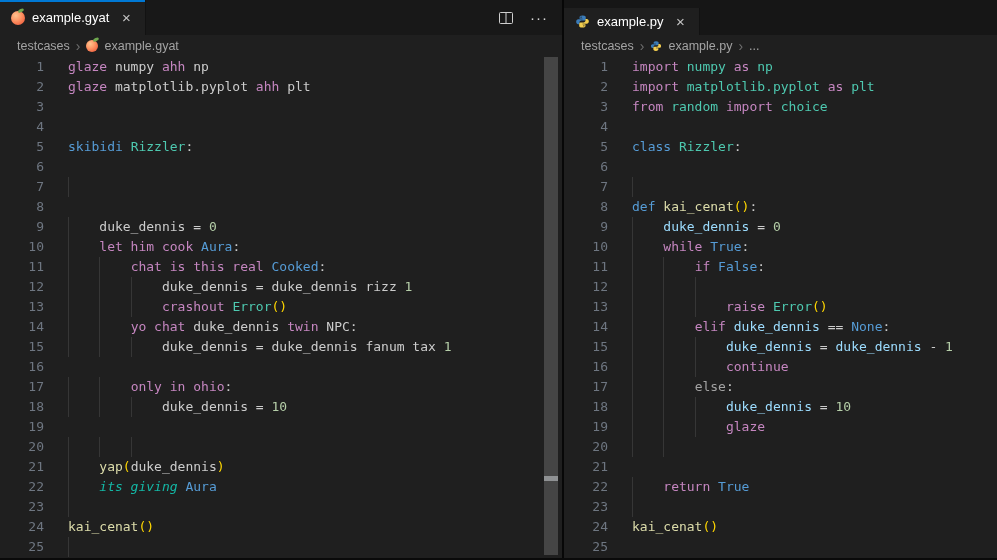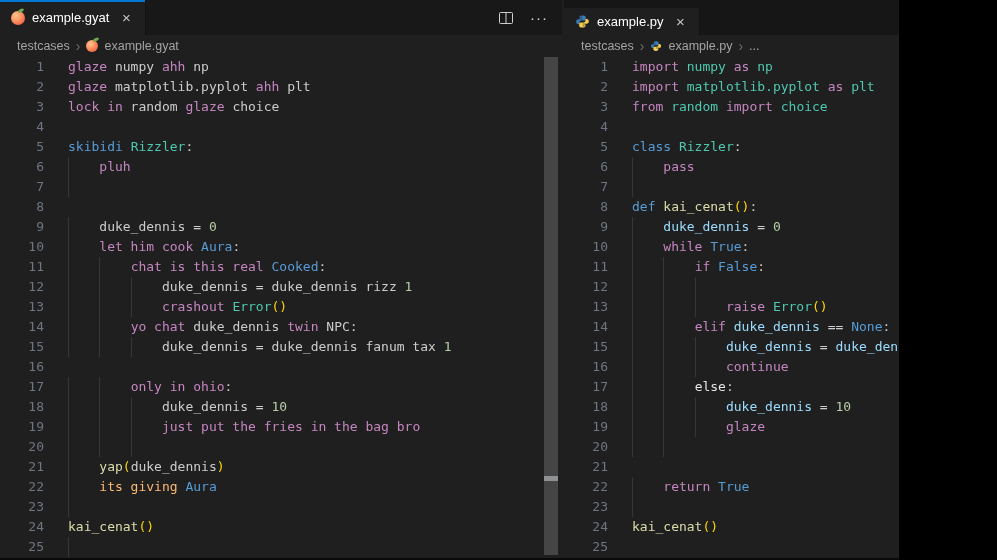--- a/index.html
+++ b/index.html
@@ -1,17 +1,17 @@
 <!DOCTYPE html>
 <html><head>
 <meta charset="utf-8">
 <style>
   html,body{margin:0;padding:0;background:#000;}
-  .workbench{position:relative;width:899px;height:560px;background:#1f1f1f;overflow:hidden;
-    display:flex;font-family:"Liberation Sans",sans-serif;align-items:flex-end;}
+  .workbench{position:relative;width:997px;height:560px;background:#1f1f1f;overflow:hidden;
+    display:flex;font-family:"Liberation Sans",sans-serif;}
   .group{position:relative;height:100%;background:#1f1f1f;overflow:hidden;}
   .group-left{width:562px;flex:none;}
   .group-divider{width:2px;flex:none;background:#070707;}
   .group-right{flex:1;}
 
   
   .tabbar{display:flex;align-items:stretch;height:35px;background:#181818;}
   .group-right .tabbar{height:27px;padding-top:8px;background:#161616;}
   .tab{display:inline-flex;align-items:center;gap:7px;padding:0 11px;background:#1f1f1f;
     border-right:1px solid #121212;position:relative;cursor:pointer;max-width:220px;}
@@ -79,40 +79,40 @@
       <span class="crumb">testcases</span>
       <span class="crumb-sep">›</span>
       <span class="peach sm"></span>
       <span class="crumb">example.gyat</span>
     </div>
 
     <div class="editor">
       <div class="code-lines">
           <div class="line"><span class="ln">1</span><span class="code"><span style="color: rgb(197, 134, 192);">glaze</span><span style="color: rgb(204, 204, 204);"> numpy </span><span style="color: rgb(197, 134, 192);">ahh</span><span style="color: rgb(204, 204, 204);"> np</span></span></div>
           <div class="line"><span class="ln">2</span><span class="code"><span style="color: rgb(197, 134, 192);">glaze</span><span style="color: rgb(204, 204, 204);"> matplotlib.pyplot </span><span style="color: rgb(197, 134, 192);">ahh</span><span style="color: rgb(204, 204, 204);"> plt</span></span></div>
-          <div class="line"><span class="ln">3</span><span class="code"><span style="color: rgb(197, 134, 192);">lock in</span><span style="color: rgb(204, 204, 204);"> random </span><span style="color: rgb(197, 134, 192);">glaze</span><span style="color: rgb(204, 204, 204);"> choice</span></span></div>
+          <div class="line"><span class="ln">3</span></div>
           <div class="line"><span class="ln">4</span><span class="code"></span></div>
           <div class="line"><span class="ln">5</span><span class="code"><span style="color: rgb(86, 156, 214);">skibidi</span><span style="color: rgb(204, 204, 204);"> </span><span style="color: rgb(78, 201, 176);">Rizzler</span><span style="color: rgb(204, 204, 204);">:</span></span></div>
-          <div class="line"><span class="ln">6</span><span class="code"><i class="guide" style="left: 0ch;"></i><span style="color: rgb(204, 204, 204);">    </span><span style="color: rgb(197, 134, 192);">pluh</span></span></div>
+          <div class="line"><span class="ln">6</span></div>
           <div class="line"><span class="ln">7</span><span class="code"><i class="guide" style="left: 0ch;"></i></span></div>
           <div class="line"><span class="ln">8</span></div>
           <div class="line"><span class="ln">9</span><span class="code"><i class="guide" style="left: 0ch;"></i><span style="color: rgb(204, 204, 204);">    duke_dennis = </span><span style="color: rgb(181, 206, 168);">0</span></span></div>
           <div class="line"><span class="ln">10</span><span class="code"><i class="guide" style="left: 0ch;"></i><span style="color: rgb(204, 204, 204);">    </span><span style="color: rgb(197, 134, 192);">let him cook</span><span style="color: rgb(204, 204, 204);"> </span><span style="color: rgb(86, 156, 214);">Aura</span><span style="color: rgb(204, 204, 204);">:</span></span></div>
           <div class="line"><span class="ln">11</span><span class="code"><i class="guide" style="left: 0ch;"></i><i class="guide" style="left: 4ch;"></i><span style="color: rgb(204, 204, 204);">        </span><span style="color: rgb(197, 134, 192);">chat is this real</span><span style="color: rgb(204, 204, 204);"> </span><span style="color: rgb(86, 156, 214);">Cooked</span><span style="color: rgb(204, 204, 204);">:</span></span></div>
           <div class="line"><span class="ln">12</span><span class="code"><i class="guide" style="left: 0ch;"></i><i class="guide" style="left: 4ch;"></i><i class="guide" style="left: 8ch;"></i><span style="color: rgb(204, 204, 204);">            duke_dennis = duke_dennis rizz </span><span style="color: rgb(181, 206, 168);">1</span></span></div>
           <div class="line"><span class="ln">13</span><span class="code"><i class="guide" style="left: 0ch;"></i><i class="guide" style="left: 4ch;"></i><i class="guide" style="left: 8ch;"></i><span style="color: rgb(204, 204, 204);">            </span><span style="color: rgb(197, 134, 192);">crashout</span><span style="color: rgb(204, 204, 204);"> </span><span style="color: rgb(78, 201, 176);">Error</span><span style="color: rgb(255, 215, 0);">()</span></span></div>
           <div class="line"><span class="ln">14</span><span class="code"><i class="guide" style="left: 0ch;"></i><i class="guide" style="left: 4ch;"></i><span style="color: rgb(204, 204, 204);">        </span><span style="color: rgb(197, 134, 192);">yo chat</span><span style="color: rgb(204, 204, 204);"> duke_dennis </span><span style="color: rgb(197, 134, 192);">twin</span><span style="color: rgb(204, 204, 204);"> NPC:</span></span></div>
           <div class="line"><span class="ln">15</span><span class="code"><i class="guide" style="left: 0ch;"></i><i class="guide" style="left: 4ch;"></i><i class="guide" style="left: 8ch;"></i><span style="color: rgb(204, 204, 204);">            duke_dennis = duke_dennis fanum tax </span><span style="color: rgb(181, 206, 168);">1</span></span></div>
           <div class="line"><span class="ln">16</span></div>
           <div class="line"><span class="ln">17</span><span class="code"><i class="guide" style="left: 0ch;"></i><i class="guide" style="left: 4ch;"></i><span style="color: rgb(204, 204, 204);">        </span><span style="color: rgb(197, 134, 192);">only in ohio</span><span style="color: rgb(204, 204, 204);">:</span></span></div>
           <div class="line"><span class="ln">18</span><span class="code"><i class="guide" style="left: 0ch;"></i><i class="guide" style="left: 4ch;"></i><i class="guide" style="left: 8ch;"></i><span style="color: rgb(204, 204, 204);">            duke_dennis = </span><span style="color: rgb(181, 206, 168);">10</span></span></div>
-          <div class="line"><span class="ln">19</span><span class="code"><i class="guide" style="left: 0ch;"></i><i class="guide" style="left: 4ch;"></i><i class="guide" style="left: 8ch;"></i><span style="color: rgb(204, 204, 204);">            </span><span style="color: rgb(197, 134, 192);">just put the fries in the bag bro</span></span></div>
+          <div class="line"><span class="ln">19</span></div>
           <div class="line"><span class="ln">20</span><span class="code"><i class="guide" style="left: 0ch;"></i><i class="guide" style="left: 4ch;"></i><i class="guide" style="left: 8ch;"></i></span></div>
           <div class="line"><span class="ln">21</span><span class="code"><i class="guide" style="left: 0ch;"></i><span style="color: rgb(204, 204, 204);">    </span><span style="color: rgb(220, 220, 170);">yap</span><span style="color: rgb(255, 215, 0);">(</span><span style="color: rgb(204, 204, 204);">duke_dennis</span><span style="color: rgb(255, 215, 0);">)</span></span></div>
-          <div class="line"><span class="ln">22</span><span class="code"><i class="guide" style="left: 0ch;"></i><span style="color: rgb(204, 204, 204);">    </span><span style="color: #fdba74;">its giving</span><span style="color: rgb(204, 204, 204);"> </span><span style="color: rgb(86, 156, 214);">Aura</span></span></div>
+          <div class="line"><span class="ln">22</span><span class="code"><i class="guide" style="left: 0ch;"></i><span style="color: rgb(204, 204, 204);">    </span><span style="color: #14b8a6; font-style: italic;">its giving</span><span style="color: rgb(204, 204, 204);"> </span><span style="color: rgb(86, 156, 214);">Aura</span></span></div>
           <div class="line"><span class="ln">23</span><span class="code"><i class="guide" style="left: 0ch;"></i></span></div>
           <div class="line"><span class="ln">24</span><span class="code"><span style="color: rgb(220, 220, 170);">kai_cenat</span><span style="color: rgb(255, 215, 0);">()</span></span></div>
           <div class="line"><span class="ln">25</span><span class="code"><i class="guide" style="left: 0ch;"></i></span></div>
         </div>
     </div>
 
     <div class="vscroll">
       <div class="vscroll-marker"></div>
     </div>
   </section>
@@ -147,32 +147,32 @@
       <span class="crumb">...</span>
     </div>
 
     <div class="editor">
       <div class="code-lines">
           <div class="line"><span class="ln">1</span><span class="code"><span style="color: rgb(197, 134, 192);">import</span><span style="color: rgb(204, 204, 204);"> </span><span style="color: rgb(78, 201, 176);">numpy</span><span style="color: rgb(204, 204, 204);"> </span><span style="color: rgb(197, 134, 192);">as</span><span style="color: rgb(204, 204, 204);"> </span><span style="color: rgb(78, 201, 176);">np</span></span></div>
           <div class="line"><span class="ln">2</span><span class="code"><span style="color: rgb(197, 134, 192);">import</span><span style="color: rgb(204, 204, 204);"> </span><span style="color: rgb(78, 201, 176);">matplotlib.pyplot</span><span style="color: rgb(204, 204, 204);"> </span><span style="color: rgb(197, 134, 192);">as</span><span style="color: rgb(204, 204, 204);"> </span><span style="color: rgb(78, 201, 176);">plt</span></span></div>
           <div class="line"><span class="ln">3</span><span class="code"><span style="color: rgb(197, 134, 192);">from</span><span style="color: rgb(204, 204, 204);"> </span><span style="color: rgb(78, 201, 176);">random</span><span style="color: rgb(204, 204, 204);"> </span><span style="color: rgb(197, 134, 192);">import</span><span style="color: rgb(204, 204, 204);"> </span><span style="color: rgb(78, 201, 176);">choice</span></span></div>
           <div class="line"><span class="ln">4</span><span class="code"></span></div>
           <div class="line"><span class="ln">5</span><span class="code"><span style="color: rgb(86, 156, 214);">class</span><span style="color: rgb(204, 204, 204);"> </span><span style="color: rgb(78, 201, 176);">Rizzler</span><span style="color: rgb(204, 204, 204);">:</span></span></div>
-          <div class="line"><span class="ln">6</span><span class="code"><i class="guide" style="left: 0ch;"></i><span style="color: rgb(204, 204, 204);">    </span><span style="color: rgb(197, 134, 192);">pass</span></span></div>
+          <div class="line"><span class="ln">6</span></div>
           <div class="line"><span class="ln">7</span><span class="code"><i class="guide" style="left: 0ch;"></i></span></div>
           <div class="line"><span class="ln">8</span><span class="code"><span style="color: rgb(86, 156, 214);">def</span><span style="color: rgb(204, 204, 204);"> </span><span style="color: rgb(220, 220, 170);">kai_cenat</span><span style="color: rgb(255, 215, 0);">()</span><span style="color: rgb(204, 204, 204);">:</span></span></div>
           <div class="line"><span class="ln">9</span><span class="code"><i class="guide" style="left: 0ch;"></i><span style="color: rgb(204, 204, 204);">    </span><span style="color: rgb(156, 220, 254);">duke_dennis</span><span style="color: rgb(204, 204, 204);"> = </span><span style="color: rgb(181, 206, 168);">0</span></span></div>
           <div class="line"><span class="ln">10</span><span class="code"><i class="guide" style="left: 0ch;"></i><span style="color: rgb(204, 204, 204);">    </span><span style="color: rgb(197, 134, 192);">while</span><span style="color: rgb(204, 204, 204);"> </span><span style="color: rgb(86, 156, 214);">True</span><span style="color: rgb(204, 204, 204);">:</span></span></div>
           <div class="line"><span class="ln">11</span><span class="code"><i class="guide" style="left: 0ch;"></i><i class="guide" style="left: 4ch;"></i><span style="color: rgb(204, 204, 204);">        </span><span style="color: rgb(197, 134, 192);">if</span><span style="color: rgb(204, 204, 204);"> </span><span style="color: rgb(86, 156, 214);">False</span><span style="color: rgb(204, 204, 204);">:</span></span></div>
           <div class="line"><span class="ln">12</span><span class="code"><i class="guide" style="left: 0ch;"></i><i class="guide" style="left: 4ch;"></i><i class="guide" style="left: 8ch;"></i></span></div>
           <div class="line"><span class="ln">13</span><span class="code"><i class="guide" style="left: 0ch;"></i><i class="guide" style="left: 4ch;"></i><i class="guide" style="left: 8ch;"></i><span style="color: rgb(204, 204, 204);">            </span><span style="color: rgb(197, 134, 192);">raise</span><span style="color: rgb(204, 204, 204);"> </span><span style="color: rgb(78, 201, 176);">Error</span><span style="color: rgb(255, 215, 0);">()</span></span></div>
           <div class="line"><span class="ln">14</span><span class="code"><i class="guide" style="left: 0ch;"></i><i class="guide" style="left: 4ch;"></i><span style="color: rgb(204, 204, 204);">        </span><span style="color: rgb(197, 134, 192);">elif</span><span style="color: rgb(204, 204, 204);"> </span><span style="color: rgb(156, 220, 254);">duke_dennis</span><span style="color: rgb(204, 204, 204);"> == </span><span style="color: rgb(86, 156, 214);">None</span><span style="color: rgb(204, 204, 204);">:</span></span></div>
           <div class="line"><span class="ln">15</span><span class="code"><i class="guide" style="left: 0ch;"></i><i class="guide" style="left: 4ch;"></i><i class="guide" style="left: 8ch;"></i><span style="color: rgb(204, 204, 204);">            </span><span style="color: rgb(156, 220, 254);">duke_dennis</span><span style="color: rgb(204, 204, 204);"> = </span><span style="color: rgb(156, 220, 254);">duke_dennis</span><span style="color: rgb(204, 204, 204);"> - </span><span style="color: rgb(181, 206, 168);">1</span></span></div>
           <div class="line"><span class="ln">16</span><span class="code"><i class="guide" style="left: 0ch;"></i><i class="guide" style="left: 4ch;"></i><i class="guide" style="left: 8ch;"></i><span style="color: rgb(204, 204, 204);">            </span><span style="color: rgb(197, 134, 192);">continue</span></span></div>
-          <div class="line"><span class="ln">17</span><span class="code"><i class="guide" style="left: 0ch;"></i><i class="guide" style="left: 4ch;"></i><span style="color: rgb(204, 204, 204);">        </span><span style="color: #e5e5e5;">else</span><span style="color: rgb(204, 204, 204);">:</span></span></div>
+          <div class="line"><span class="ln">17</span><span class="code"><i class="guide" style="left: 0ch;"></i><i class="guide" style="left: 4ch;"></i><span style="color: rgb(204, 204, 204);">        </span><span style="color: #a3a3a3;">else</span><span style="color: rgb(204, 204, 204);">:</span></span></div>
           <div class="line"><span class="ln">18</span><span class="code"><i class="guide" style="left: 0ch;"></i><i class="guide" style="left: 4ch;"></i><i class="guide" style="left: 8ch;"></i><span style="color: rgb(204, 204, 204);">            </span><span style="color: rgb(156, 220, 254);">duke_dennis</span><span style="color: rgb(204, 204, 204);"> = </span><span style="color: rgb(181, 206, 168);">10</span></span></div>
           <div class="line"><span class="ln">19</span><span class="code"><i class="guide" style="left: 0ch;"></i><i class="guide" style="left: 4ch;"></i><i class="guide" style="left: 8ch;"></i><span style="color: rgb(204, 204, 204);">            </span><span style="color: rgb(197, 134, 192);">glaze</span></span></div>
           <div class="line"><span class="ln">20</span><span class="code"><i class="guide" style="left: 0ch;"></i><i class="guide" style="left: 4ch;"></i></span></div>
           <div class="line"><span class="ln">21</span></div>
           <div class="line"><span class="ln">22</span><span class="code"><i class="guide" style="left: 0ch;"></i><span style="color: rgb(204, 204, 204);">    </span><span style="color: rgb(197, 134, 192);">return</span><span style="color: rgb(204, 204, 204);"> </span><span style="color: rgb(86, 156, 214);">True</span></span></div>
           <div class="line"><span class="ln">23</span><span class="code"><i class="guide" style="left: 0ch;"></i></span></div>
           <div class="line"><span class="ln">24</span><span class="code"><span style="color: rgb(220, 220, 170);">kai_cenat</span><span style="color: rgb(255, 215, 0);">()</span></span></div>
           <div class="line"><span class="ln">25</span><span class="code"></span></div>
         </div>
     </div>

